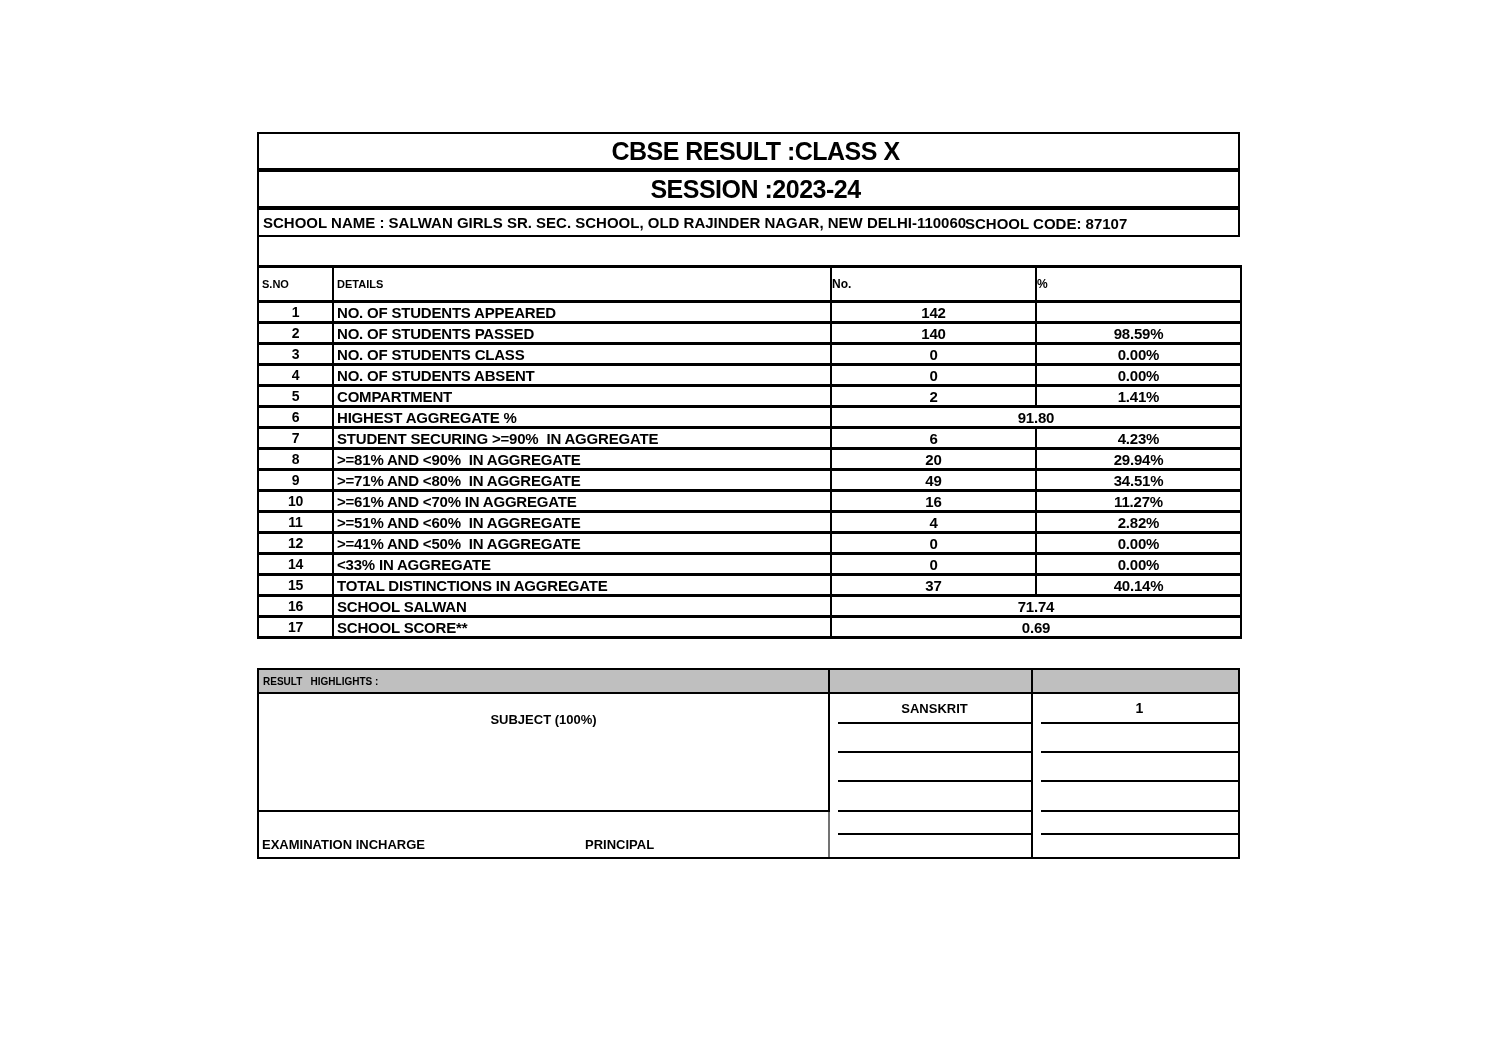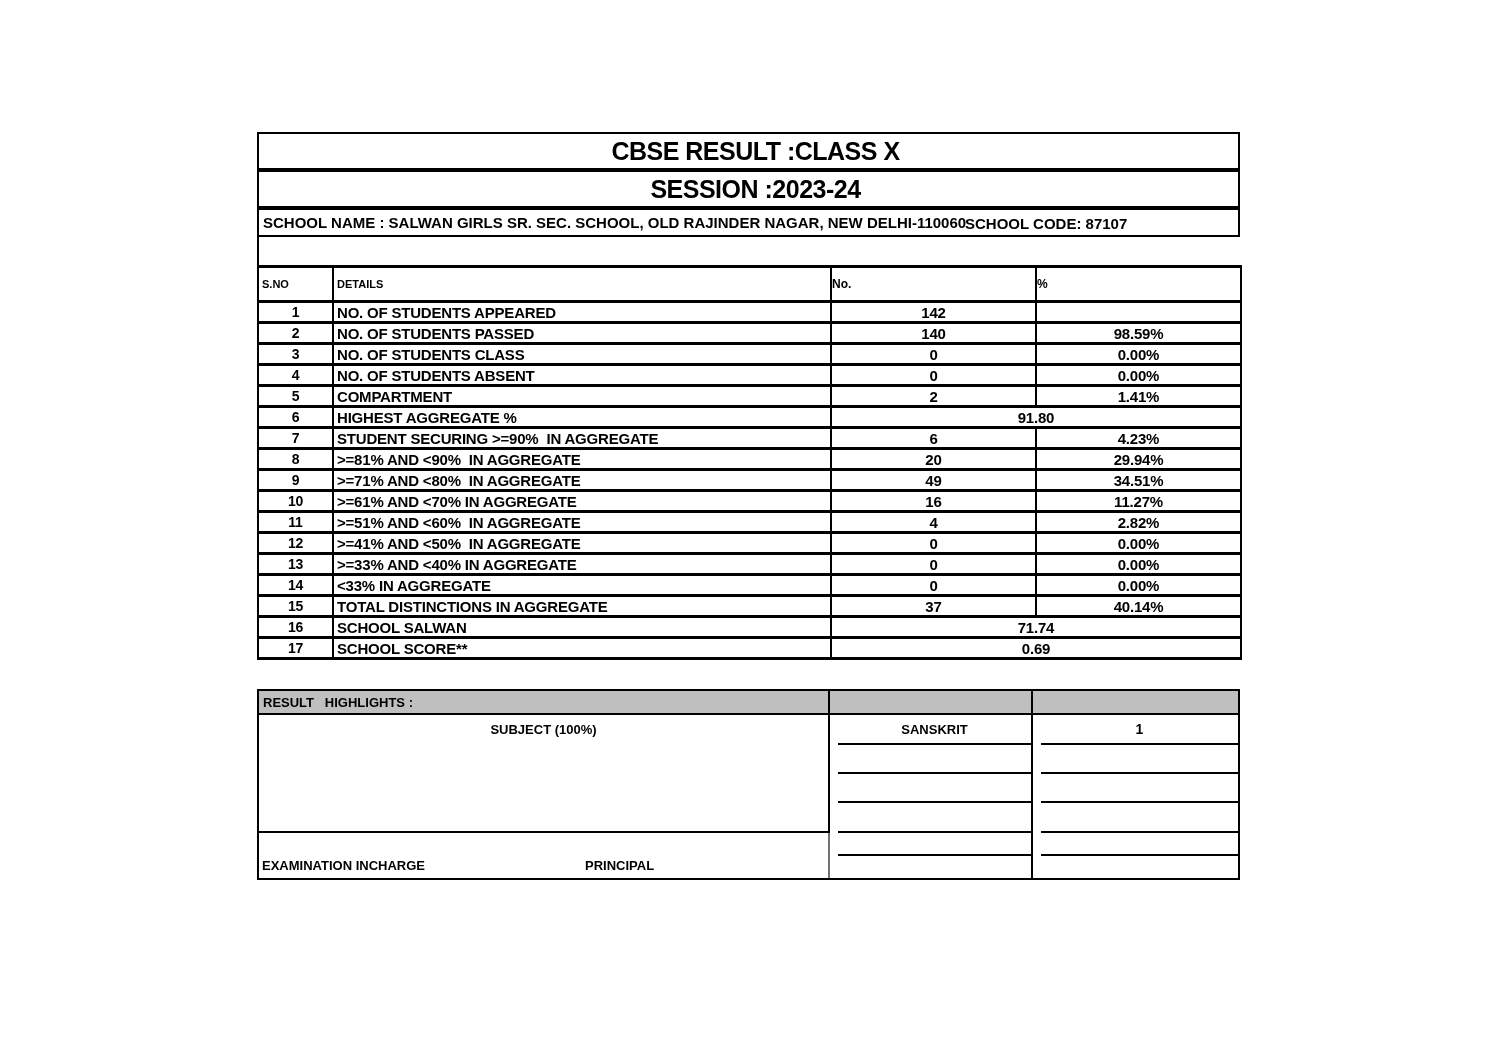--- a/index.html
+++ b/index.html
@@ -42,29 +42,29 @@
     width: 983px; border: 2px solid #000;
     display: grid;
     grid-template-columns: 571px 203px 205px;
     grid-template-rows: 24px 30px 29px 29px 30px 23px 22px;
     background: #fff;
   }
   .hl-head { background: #bfbfbf; border-bottom: 2px solid #000; }
   .hl-head.c1 {
     grid-column: 1; grid-row: 1; border-right: 2px solid #000;
     display: flex; align-items: center; padding-left: 4px;
-    font-size: 13px; font-weight: bold; white-space: pre;
+    font-size: 10px; font-weight: bold; white-space: pre;
   }
   .hl-head.c2 { grid-column: 2; grid-row: 1; border-right: 2px solid #000; }
   .hl-head.c3 { grid-column: 3; grid-row: 1; }
 
   .hl-subject-big {
     grid-column: 1; grid-row: 2 / 6;
     border-right: 2px solid #000; border-bottom: 2px solid #000;
-    text-align: center; font-size: 13px; font-weight: bold; padding-top: 7px;
+    text-align: center; font-size: 13px; font-weight: bold; padding-top: 18px;
   }
   .hl-sign {
     grid-column: 1; grid-row: 6 / 8;
     border-right: 2px solid #737373; position: relative;
     font-size: 13px; font-weight: bold;
   }
   .hl-sign .sig1 { position: absolute; left: 3px; bottom: 5px; }
   .hl-sign .sig2 { position: absolute; left: 326px; bottom: 5px; }
 
   .hl-cell {
@@ -168,26 +168,20 @@
         </tr>
         <tr>
           <td class="c-sno">11</td>
           <td class="c-details">&gt;=51% AND &lt;60%  IN AGGREGATE</td>
           <td class="c-num">4</td>
           <td class="c-num">2.82%</td>
         </tr>
         <tr>
           <td class="c-sno">12</td>
           <td class="c-details">&gt;=41% AND &lt;50%  IN AGGREGATE</td>
-          <td class="c-num">0</td>
-          <td class="c-num">0.00%</td>
-        </tr>
-        <tr>
-          <td class="c-sno">13</td>
-          <td class="c-details">&gt;=33% AND &lt;40% IN AGGREGATE</td>
           <td class="c-num">0</td>
           <td class="c-num">0.00%</td>
         </tr>
         <tr>
           <td class="c-sno">14</td>
           <td class="c-details">&lt;33% IN AGGREGATE</td>
           <td class="c-num">0</td>
           <td class="c-num">0.00%</td>
         </tr>
         <tr>

